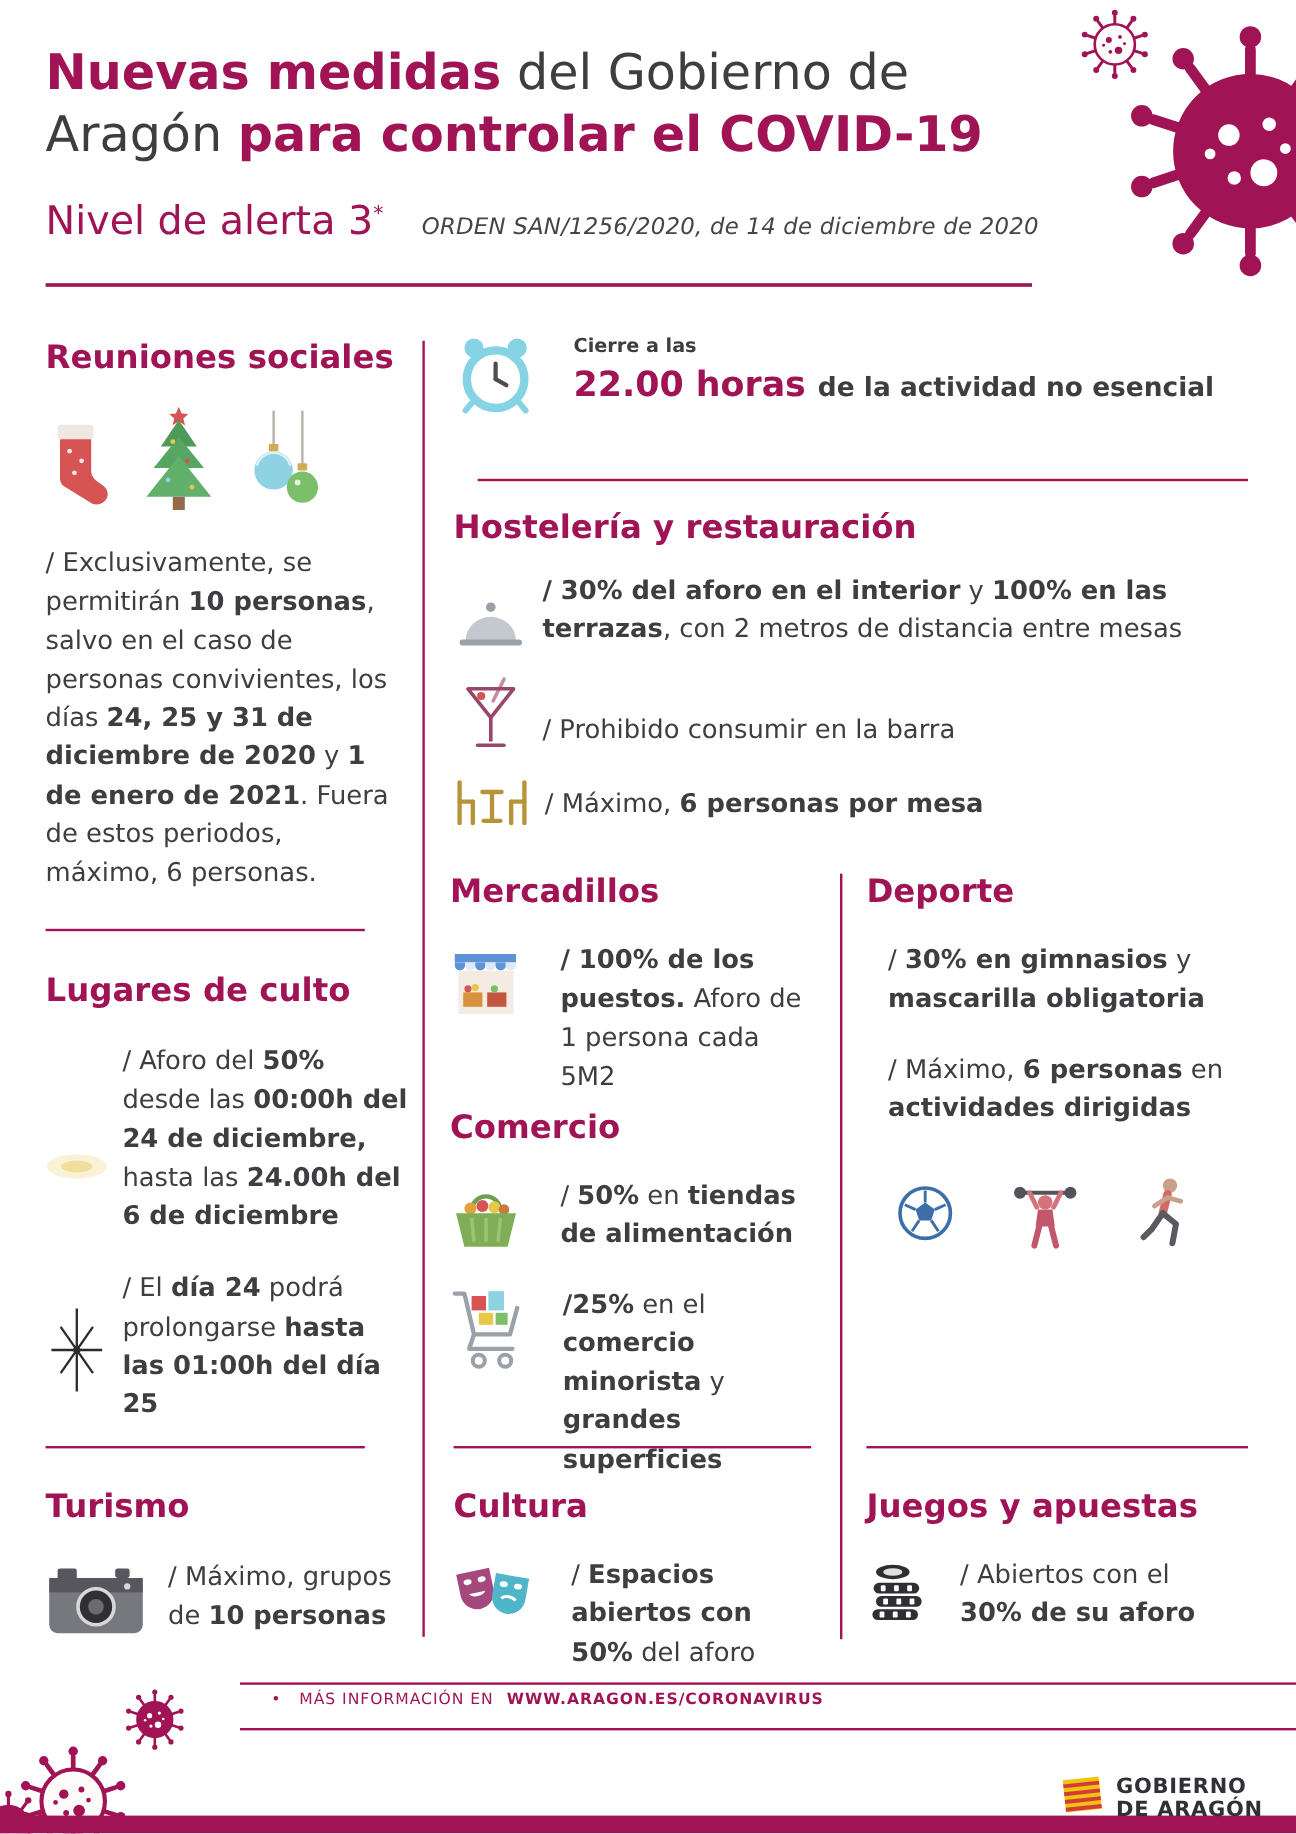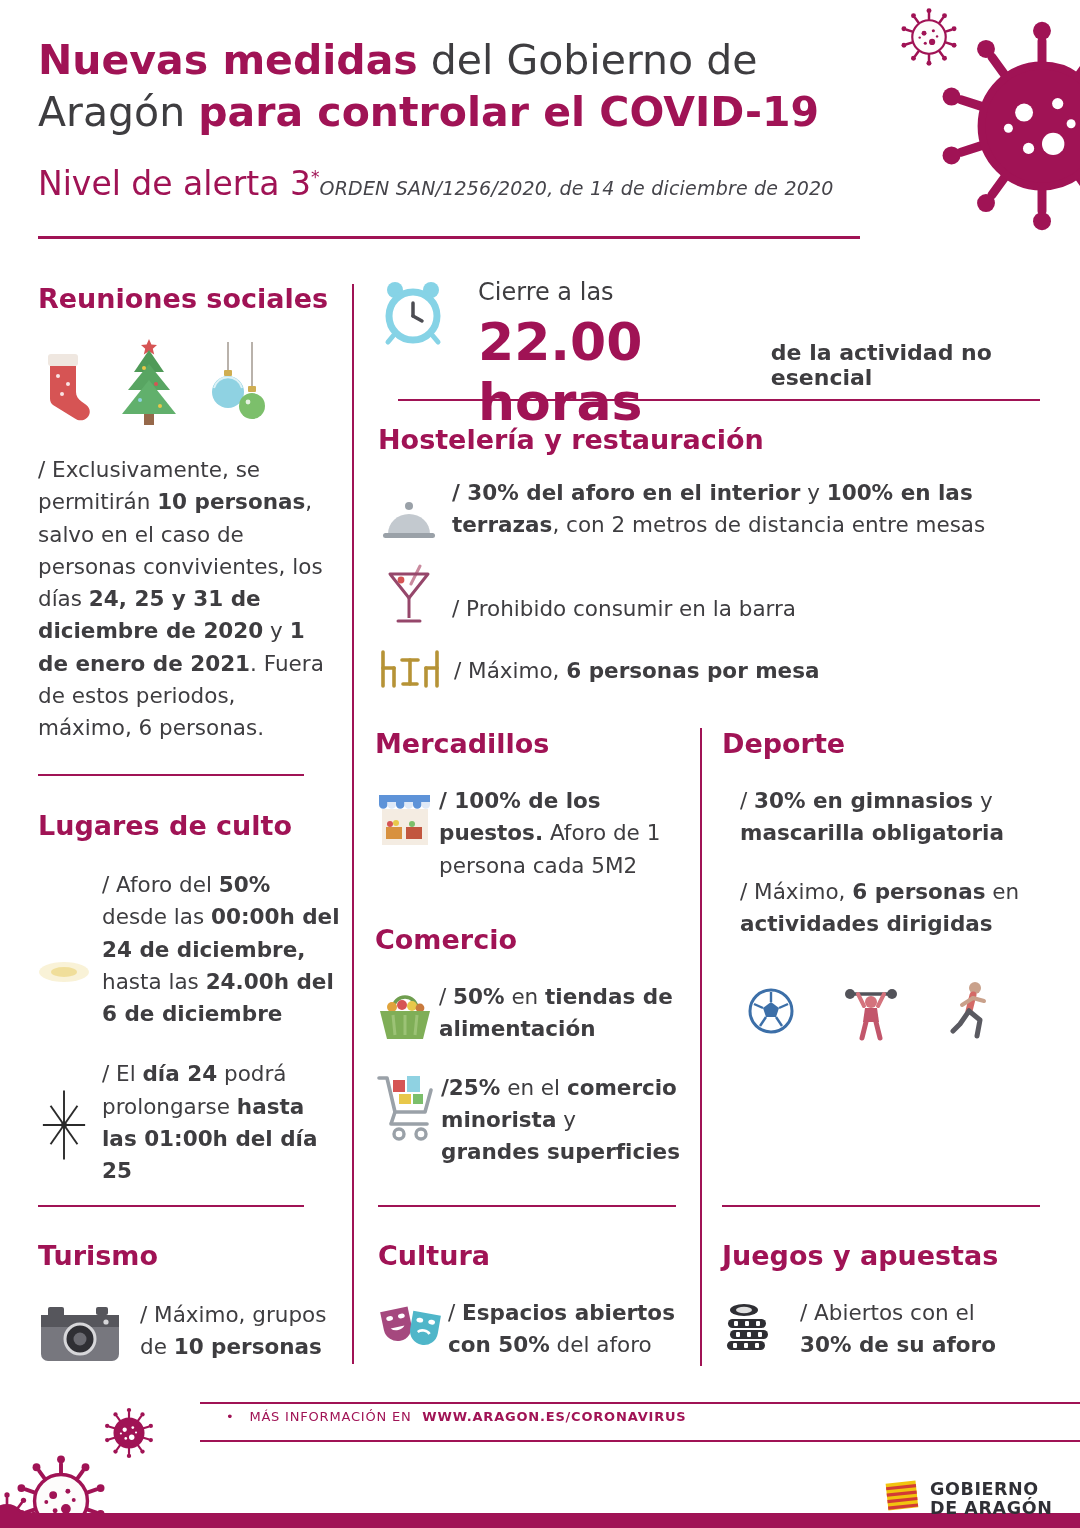--- a/index.html
+++ b/index.html
@@ -9,21 +9,21 @@
 .b{font-weight:700}
 .accent{color:var(--accent,#a01355)}
 
 
 .header{position:absolute;left:38px;top:34px;width:846px}
 .title{font-size:41px;line-height:1.27;font-weight:400;color:var(--text,#3e3d40)}
 .tline{display:block}
 .alert-row{display:flex;align-items:baseline;margin-top:26px}
 .alert{font-size:33px;color:var(--accent,#a01355)}
 .alert sup{font-size:17px}
-.order{font-size:19px;font-style:italic;color:#45444a;letter-spacing:.2px}
+.order{font-size:19px;font-style:italic;margin-left:32px;color:#45444a;letter-spacing:.2px}
 
 
 .rule{position:absolute;background:var(--accent,#a01355)}
 .rule-header{left:38px;top:236px;width:822px;height:3px}
 .rule-left-1{left:38px;top:774px;width:266px;height:2px}
 .rule-left-2{left:38px;top:1205px;width:266px;height:2px}
 .rule-cierre{left:398px;top:399px;width:642px;height:2px}
 .rule-mid{left:378px;top:1205px;width:298px;height:2px}
 .rule-right{left:722px;top:1205px;width:318px;height:2px}
 .rule-f1{left:200px;top:1402px;width:880px;height:2px}
@@ -44,32 +44,32 @@
 .citem{display:flex;gap:12px;margin-top:28px;align-items:center}
 .citem .ic{flex:0 0 52px;display:flex;justify-content:center}
 
 .sec-turismo{left:38px;top:1240px;width:310px}
 .titem{display:flex;gap:18px;margin-top:28px;align-items:flex-start}
 .titem .ic{flex:0 0 84px;display:flex;justify-content:center}
 
 .sec-cierre{left:380px;top:278px;width:660px}
 .cierre{display:flex;gap:32px}
 .cierre .ic{flex:0 0 66px}
-.cier-tx .l1{font-size:24px;font-weight:400}
+.cier-tx .l1{font-size:16px;font-weight:700}
 .cier-tx .l2{margin-top:6px;display:flex;align-items:baseline}
-.time{font-size:52px;font-weight:700;color:var(--accent,#a01355)}
+.time{font-size:29px;font-weight:700;color:var(--accent,#a01355)}
 .rest{font-size:22px;font-weight:700;margin-left:10px}
 
 .sec-hosteleria{left:378px;top:424px;width:664px}
 .hitem{display:flex;gap:12px;margin-top:22px;align-items:flex-end}
 .hitem .ic{flex:0 0 62px;display:flex;justify-content:center}
 .hitem .tx{max-width:570px}
 
 .sec-mercadillos{left:375px;top:728px;width:302px}
-.mitem{display:flex;gap:4px;margin-top:26px;align-items:flex-start}
+.mitem{display:flex;gap:32px;margin-top:26px;align-items:flex-start}
 .mitem .ic{flex:0 0 60px;display:flex;justify-content:center}
 .sec-comercio{left:375px;top:924px;width:305px}
 .sec-cultura{left:378px;top:1240px;width:302px}
 
 .sec-deporte{left:722px;top:728px;width:322px}
 .ditem{margin-top:26px;padding-left:18px}
 .sports{display:flex;gap:50px;align-items:center;margin-top:40px;padding-left:26px}
 .sec-juegos{left:722px;top:1240px;width:322px}
 .jitem{display:flex;gap:26px;margin-top:26px;align-items:flex-start}
 .jitem .tx{max-width:210px}

